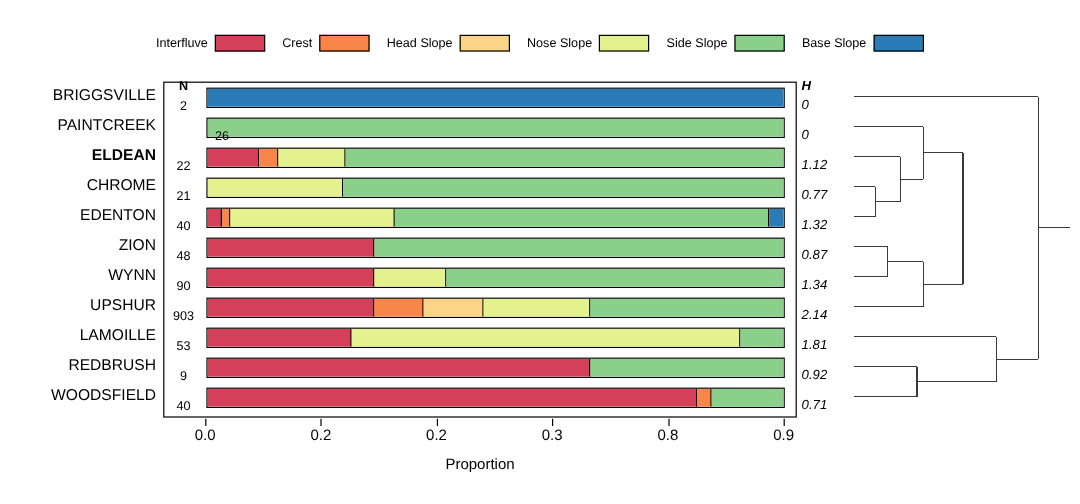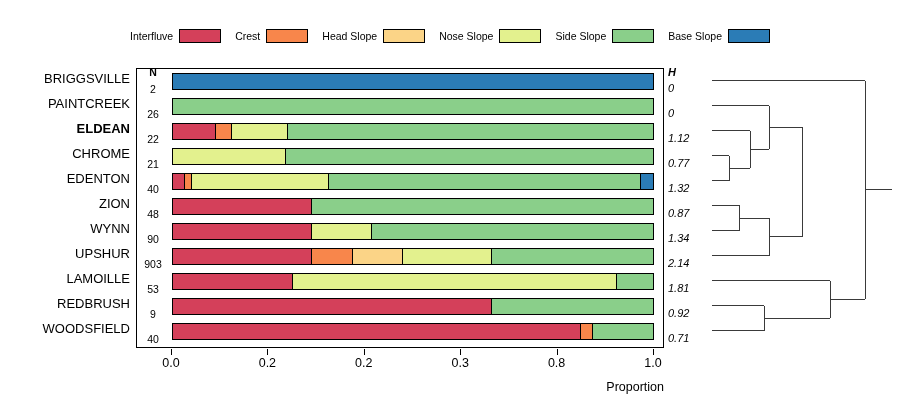--- a/index.html
+++ b/index.html
@@ -167,21 +167,21 @@
     width: 40px;
     margin-left: -20px;
     text-align: center;
     font-size: 12.5px;
   }
   .axis-title {
     position: absolute;
     left: 136px;
     top: 380px;
     width: 528px;
-    text-align: right;
+    text-align: center;
     font-size: 12.5px;
   }
 
   
   .dendro {
     position: absolute;
     left: 686px;
     top: 60px;
     width: 214px;
     height: 300px;
@@ -300,21 +300,21 @@
       </div>
   </div>
 
   <div id="labels-layer">
       <div class="n-header" style="top: 66px;">N</div>
       <div class="h-header" style="top: 66px;">H</div>
       <div class="site-name" style="top: 71px;">BRIGGSVILLE</div>
       <div class="n-value" style="top: 83px;">2</div>
       <div class="h-value" style="top: 82px;">0</div>
       <div class="site-name" style="top: 96px;">PAINTCREEK</div>
-      <div class="n-value" style="top: 108px;">26</div>
+      <div class="n-value" style="top: 108px; margin-left: 32px;">26</div>
       <div class="h-value" style="top: 107px;">0</div>
       <div class="site-name bold" style="top: 121px;">ELDEAN</div>
       <div class="n-value" style="top: 133px;">22</div>
       <div class="h-value" style="top: 132px;">1.12</div>
       <div class="site-name" style="top: 146px;">CHROME</div>
       <div class="n-value" style="top: 158px;">21</div>
       <div class="h-value" style="top: 157px;">0.77</div>
       <div class="site-name" style="top: 171px;">EDENTON</div>
       <div class="n-value" style="top: 183px;">40</div>
       <div class="h-value" style="top: 182px;">1.32</div>
@@ -343,21 +343,21 @@
       <div class="tick-label" style="left: 35px;">0.0</div>
       <div class="tick" style="left: 131.4px;"></div>
       <div class="tick-label" style="left: 131.4px;">0.2</div>
       <div class="tick" style="left: 227.8px;"></div>
       <div class="tick-label" style="left: 227.8px;">0.2</div>
       <div class="tick" style="left: 324.2px;"></div>
       <div class="tick-label" style="left: 324.2px;">0.3</div>
       <div class="tick" style="left: 420.6px;"></div>
       <div class="tick-label" style="left: 420.6px;">0.8</div>
       <div class="tick" style="left: 517px;"></div>
-      <div class="tick-label" style="left: 517px;">1.0</div>
+      <div class="tick-label" style="left: 517px;">0.9</div>
     </div>
   <div class="axis-title">Proportion</div>
 
   <svg class="dendro" id="dendro" viewBox="0 0 214 300">
       <line x1="26" y1="95.5" x2="43.400000000000006" y2="95.5" stroke="#3a3a3a" stroke-width="1" shape-rendering="crispEdges"></line>
       <line x1="26" y1="120.5" x2="43.400000000000006" y2="120.5" stroke="#3a3a3a" stroke-width="1" shape-rendering="crispEdges"></line>
       <line x1="43.400000000000006" y1="95.5" x2="43.400000000000006" y2="120.5" stroke="#3a3a3a" stroke-width="1" shape-rendering="crispEdges"></line>
       <line x1="26" y1="70.5" x2="64.28" y2="70.5" stroke="#3a3a3a" stroke-width="1" shape-rendering="crispEdges"></line>
       <line x1="43.400000000000006" y1="108" x2="64.28" y2="108" stroke="#3a3a3a" stroke-width="1" shape-rendering="crispEdges"></line>
       <line x1="64.28" y1="70.5" x2="64.28" y2="108" stroke="#3a3a3a" stroke-width="1" shape-rendering="crispEdges"></line>

